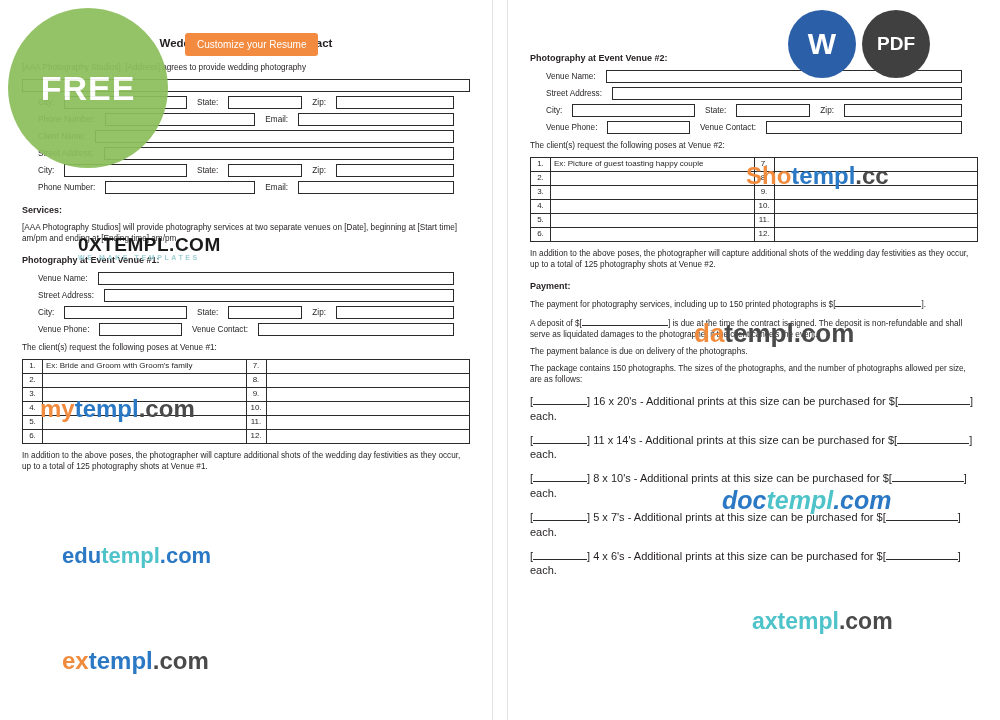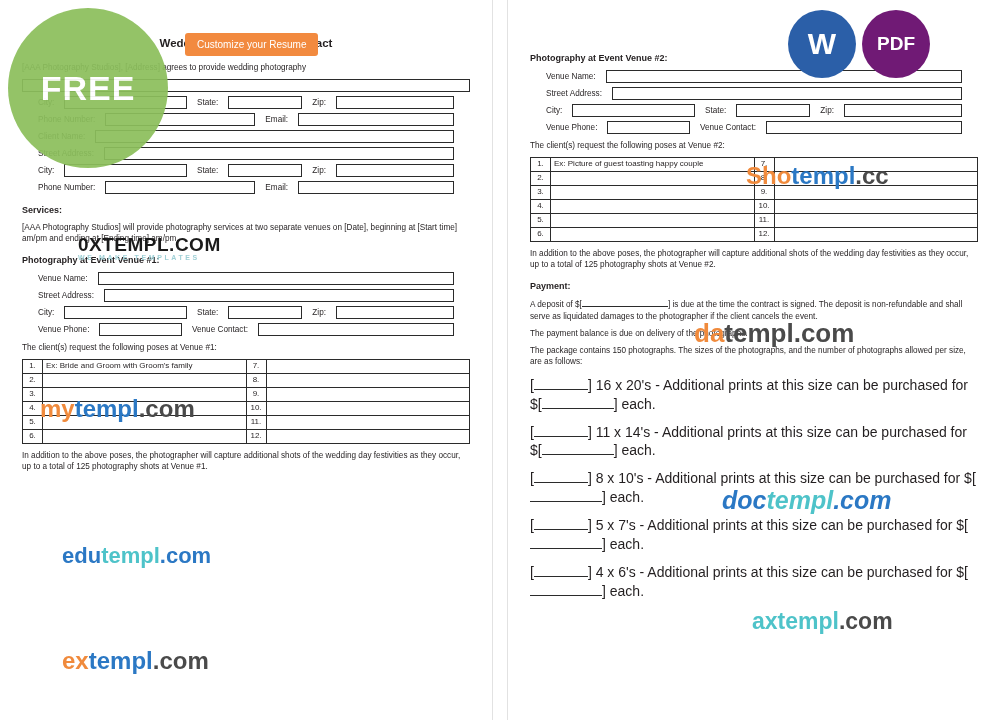--- a/index.html
+++ b/index.html
@@ -84,21 +84,21 @@
     border: 1px solid #2b2b2b;
     height: 14px;
     font-size: 8px;
     padding: 1px 3px;
     vertical-align: middle;
   }
   td.num { width: 20px; text-align: center; }
   td.val { }
   .tall td { height: 21px; }
 
-  .pkg-line { margin: 9px 0; font-size: 14px; }
+  .pkg-line { margin: 9px 0; font-size: 11px; }
   .blank {
     display: inline-block;
     border-bottom: 1px solid #2b2b2b;
     height: 9px;
   }
   .b-sm { width: 54px; }
   .b-md { width: 72px; }
   .b-lg { width: 86px; }
 
   
@@ -186,21 +186,21 @@
   
   .fmt-badge {
     position: absolute;
     top: 10px;
     width: 68px; height: 68px;
     border-radius: 50%;
     display: flex; align-items: center; justify-content: center;
     color: #ffffff; font-weight: bold;
   }
   #badge-word { left: 788px; background: #2b5fa8; font-size: 30px; }
-  #badge-pdf  { left: 862px; background: #701a75; font-size: 19px; }
+  #badge-pdf  { left: 862px; background: #404040; font-size: 19px; }
 </style>
 </head>
 <body>
 
 <div id="root">
 
   <div class="page" id="page-left">
     <div class="doc">
 
       <div class="h1">Wedding Photography Contract</div>
@@ -396,20 +396,23 @@
           <td class="num">12.</td>
           <td class="val"></td>
         </tr>
       </tbody>
         </table>
 
       <p class="para">In addition to the above poses, the photographer will capture additional shots of the wedding day festivities as they occur, up to a total of 125 photography shots at Venue #2.</p>
 
       <div class="sec-title">Payment:</div>
 
+      <p class="para">
+        <span>The payment for photography services, including up to 150 printed photographs is $[</span><span class="blank b-lg"></span><span>].</span>
+      </p>
 
       <p class="para">
         <span>A deposit of $[</span><span class="blank b-lg"></span><span>] is due at the time the contract is signed. The deposit is non-refundable and shall serve as liquidated damages to the photographer if the client cancels the event.</span>
       </p>
 
       <p class="para">The payment balance is due on delivery of the photographs.</p>
 
       <p class="para">The package contains 150 photographs. The sizes of the photographs, and the number of photographs allowed per size, are as follows:</p>
 
       <div class="pkg-line">

